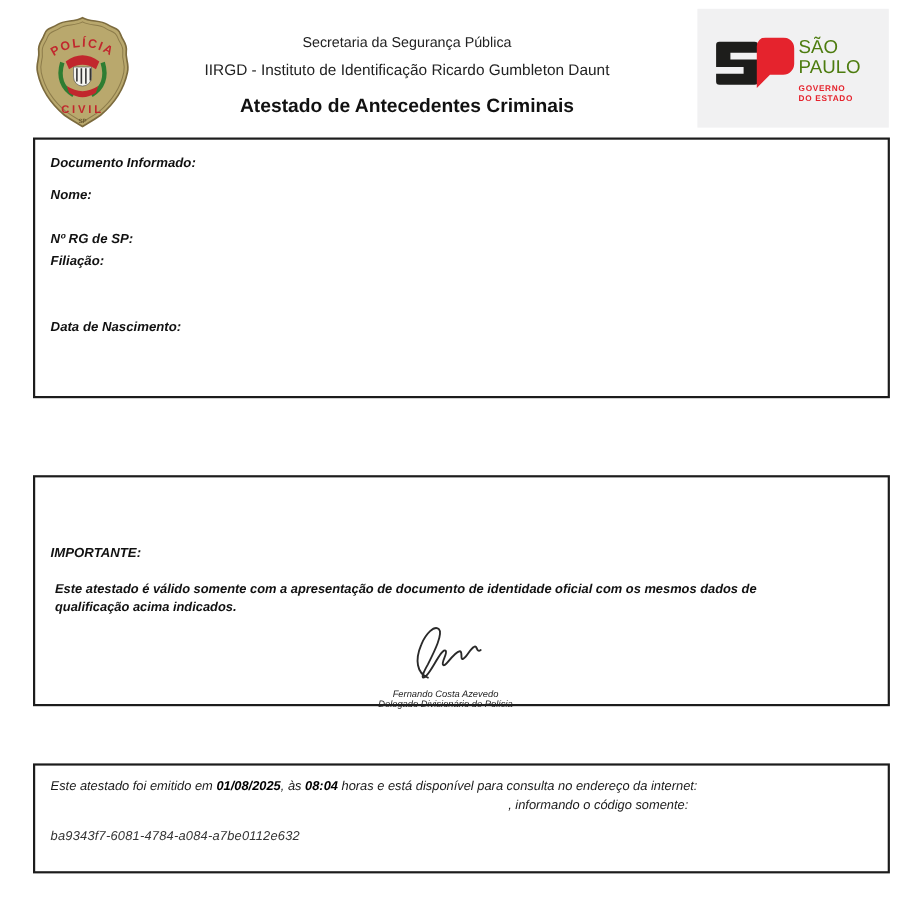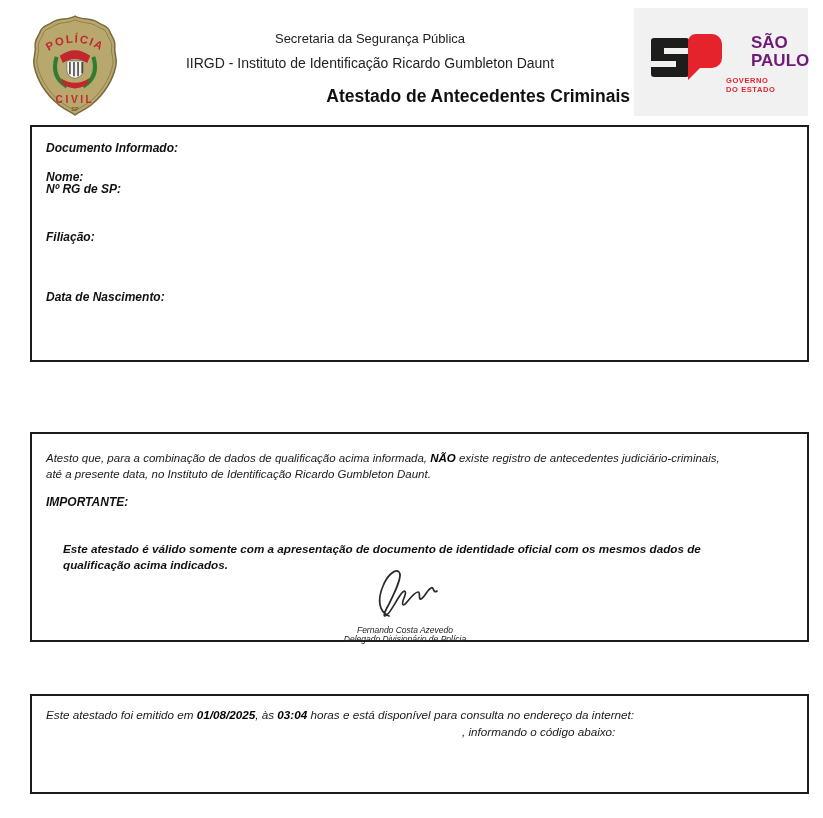--- a/index.html
+++ b/index.html
@@ -3,43 +3,43 @@
 <meta charset="utf-8">
 <style>
   html,body{margin:0;padding:0;background:#ffffff;}
   .page{position:relative;width:823px;height:818px;background:#ffffff;
         font-family:"Liberation Sans",sans-serif;color:#1a1a1a;overflow:hidden;}
   .abs{position:absolute;}
 
   
   .hdr-line1{left:130px;top:31px;width:480px;text-align:center;font-size:13px;color:#222;}
   .hdr-line2{left:110px;top:55px;width:520px;text-align:center;font-size:14px;color:#222;}
-  .hdr-title{left:110px;top:86px;width:520px;text-align:right;font-size:17.5px;font-weight:bold;color:#111;}
+  .hdr-title{left:110px;top:86px;width:520px;text-align:center;font-size:17.5px;font-weight:bold;color:#111;}
 
   .badge-wrap{left:28px;top:13px;width:94px;height:104px;}
 
   .gov-logo{left:634px;top:8px;width:174px;height:108px;background:#f1f1f2;}
   .gov-mark{left:14px;top:26px;}
-  .gov-name{left:92px;top:26px;font-size:17px;font-weight:bold;line-height:18px;
-            color:#701a75;letter-spacing:0px;margin-left:25px;}
+  .gov-name{left:92px;top:26px;font-size:17px;font-weight:normal;line-height:18px;
+            color:#4d7c0f;letter-spacing:0px;}
   .gov-sub{left:92px;top:68px;font-size:7.5px;font-weight:bold;line-height:9px;
            color:#e5232d;letter-spacing:0.6px;}
 
   
   .box{position:absolute;left:30px;width:775px;border:2px solid #1c1c1c;background:#fff;font-style:italic;}
   .box1{top:125px;height:233px;}
   .box2{top:432px;height:206px;}
   .box3{top:694px;height:96px;}
 
   .field-label{left:14px;font-size:12px;font-weight:bold;color:#111;}
 
   .para{left:14px;width:680px;font-size:11.5px;line-height:15.5px;color:#1a1a1a;margin:0;}
   .para b{color:#000;}
   .important-label{left:14px;font-size:12px;font-weight:bold;color:#111;}
-  .important-text{left:14px;width:700px;font-size:11.7px;font-weight:bold;line-height:15.5px;color:#111;margin:17px;}
+  .important-text{left:14px;width:700px;font-size:11.7px;font-weight:bold;line-height:15.5px;color:#111;margin:4px;}
 
   .sig-block{left:268px;top:132px;width:210px;text-align:center;}
   .sig-name{font-size:8.5px;line-height:8.5px;color:#222;}
   .sig-title{font-size:8.5px;line-height:9px;color:#222;}
 
   .v-line1{left:14px;top:12px;width:750px;font-size:11.7px;color:#1a1a1a;}
   .v-line1 b{color:#000;}
   .v-url{left:14px;top:28px;font-size:12px;font-weight:bold;text-decoration:underline;color:#111;cursor:pointer;}
   .v-informing{left:430px;top:29px;font-size:11.7px;color:#1a1a1a;}
   .v-code{left:14px;top:58px;font-size:11.7px;color:#333;letter-spacing:0.2px;}
@@ -87,40 +87,40 @@
     </div>
     <div class="abs gov-sub">
       <div>GOVERNO</div>
       <div>DO ESTADO</div>
     </div>
   </div>
 
   <div class="box box1">
     <div class="abs field-label" style="top:14px">Documento Informado:</div>
     <div class="abs field-label" style="top:43px">Nome:</div>
-    <div class="abs field-label" style="top:55px">Nº RG de SP:</div>
+    <div class="abs field-label" style="top:83px">Nº RG de SP:</div>
     <div class="abs field-label" style="top:103px">Filiação:</div>
     <div class="abs field-label" style="top:163px">Data de Nascimento:</div>
   </div>
 
   <div class="box box2">
-    <p class="abs para" style="top:17px"><span>Atesto que, para a combinação de dados de qualificação acima informada, </span><b>NÃO</b><span> existe registro de antecedentes judiciário-criminais, até a presente data, no Instituto de Identificação Ricardo Gumbleton Daunt.</span></p>
 
     <div class="abs important-label" style="top:61px">IMPORTANTE:</div>
 
     <p class="abs important-text" style="top:90px">Este atestado é válido somente com a apresentação de documento de identidade oficial com os mesmos dados de qualificação acima indicados.</p>
 
     <div class="abs sig-block">
       <svg width="120" height="56" viewBox="0 0 120 56">
         <path d="M44 50 C34 46 32 34 38 20 C42 10 50 2 54 6 C58 10 50 26 44 38 C40 45 38 50 40 50 C44 50 50 36 56 28 C60 23 62 25 59 32 C56 39 58 41 62 36 C66 31 70 26 73 26 C76 26 73 34 76 33 C80 31 82 24 86 22 C89 20 88 28 92 25" stroke="#2a2a2a" stroke-width="1.7" fill="none" stroke-linecap="round"></path>
       </svg>
       <div class="sig-name">Fernando Costa Azevedo</div>
       <div class="sig-title">Delegado Divisionário de Polícia</div>
     </div>
   </div>
 
   <div class="box box3">
-    <div class="abs v-line1"><span>Este atestado foi emitido em </span><b>01/08/2025</b><span>, às </span><b>03:04</b><span> horas e está disponível para consulta no endereço da internet:</span></div>
+    <div class="abs v-line1"><span>Este atestado foi emitido em </span><b>01/08/2025</b><span>, às </span><b>08:04</b><span> horas e está disponível para consulta no endereço da internet:</span></div>
 
-    <div class="abs v-informing">, informando o código abaixo:</div>
+    <div class="abs v-informing">, informando o código somente:</div>
+    <div class="abs v-code">ba9343f7-6081-4784-a084-a7be0112e632</div>
   </div>
 
 </div>
 
 </body></html>

